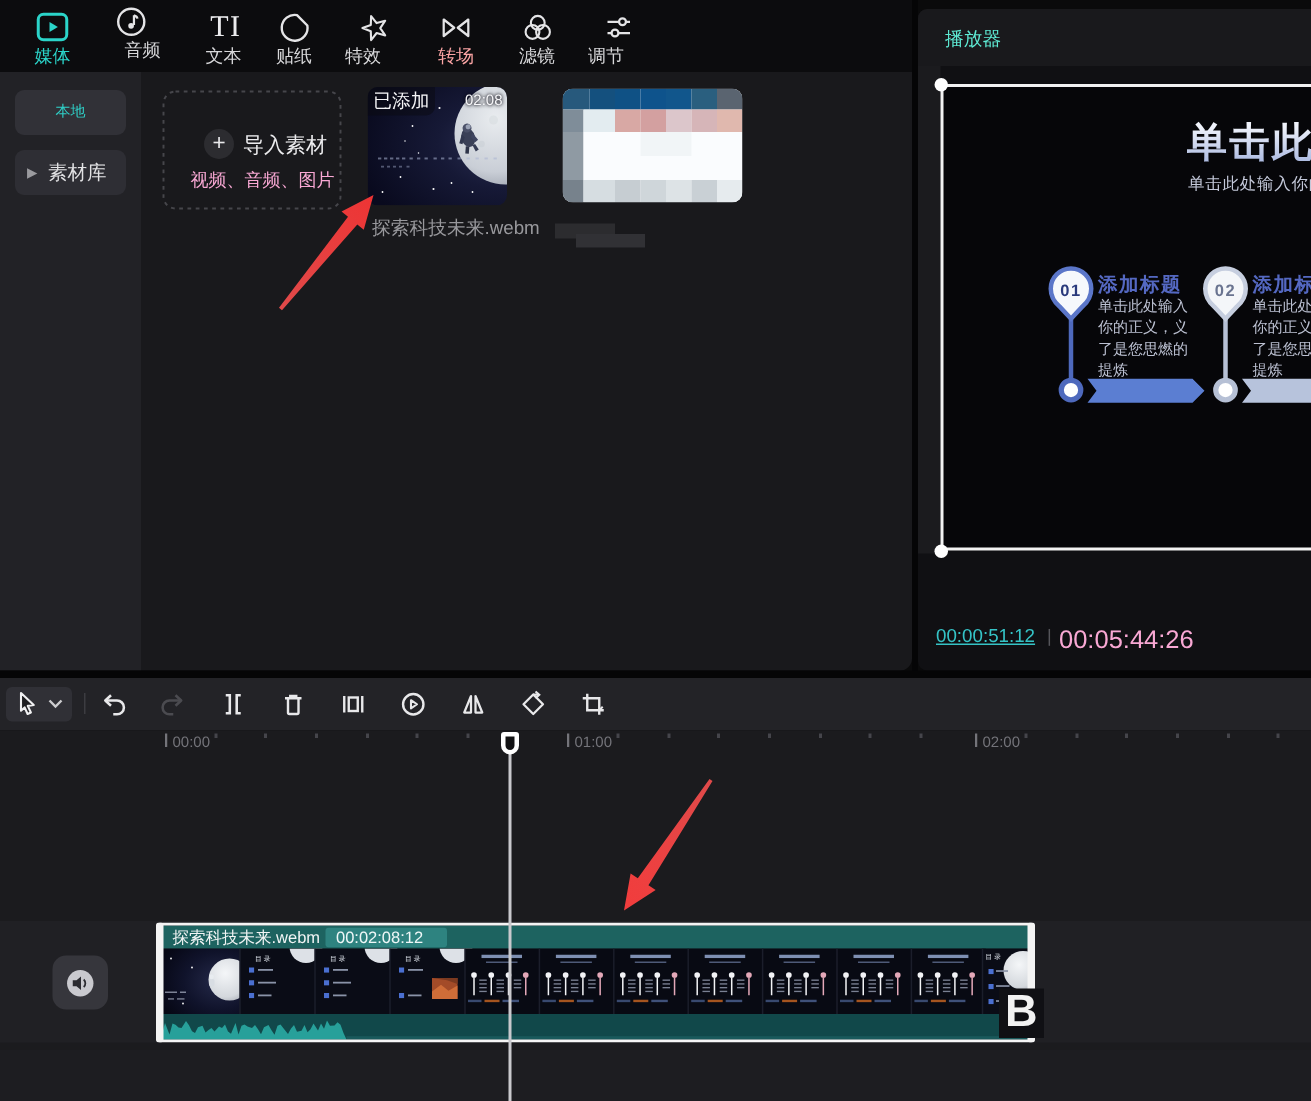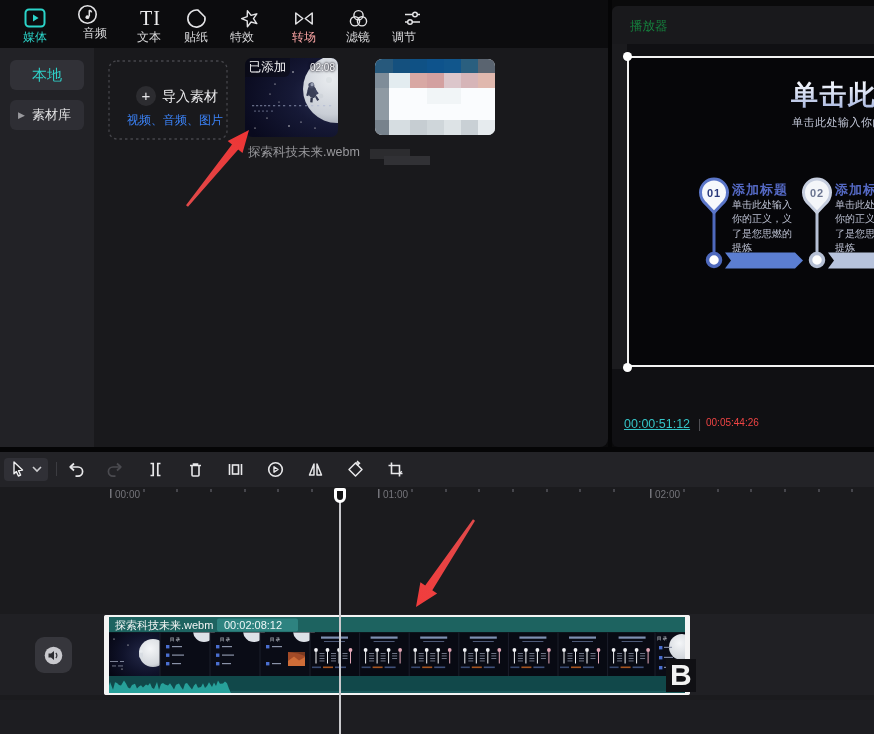--- a/index.html
+++ b/index.html
@@ -74,35 +74,35 @@
           <path d="M3 6.5 H18" stroke="#e4e4e6" stroke-width="1.5"></path>
           <circle cx="13" cy="6.5" r="2.3" fill="#0c0c0e" stroke="#e4e4e6" stroke-width="1.5"></circle>
           <path d="M3 14 H18" stroke="#e4e4e6" stroke-width="1.5"></path>
           <circle cx="8" cy="14" r="2.3" fill="#0c0c0e" stroke="#e4e4e6" stroke-width="1.5"></circle>
         </svg>
       <div style="color:#d8d8da;font-size:12px;">调节</div>
     </div>
   </div>
 
   <div class="abs" style="left:0;top:48px;width:94px;height:399px;background:#222226;"></div>
-  <div class="abs" style="left:10px;top:60px;width:74px;height:30px;background:#313137;border-radius:6px;color:#2fd0c8;font-size:15px;line-height:30px;text-align:center;">本地</div>
+  <div class="abs" style="left:10px;top:60px;width:74px;height:30px;background:#313137;border-radius:6px;color:#2fd0c8;font-size:10px;line-height:30px;text-align:center;">本地</div>
   <div class="abs" style="left:10px;top:100px;width:74px;height:30px;background:#2e2e34;border-radius:6px;color:#e2e2e4;font-size:13px;line-height:30px;">
     <span style="position:absolute;left:8px;top:0;color:#9a9a9e;font-size:9px;">▶</span>
     <span style="position:absolute;left:22px;top:0;">素材库</span>
   </div>
 
   <div class="abs" style="left:94px;top:48px;width:514px;height:399px;background:#19191c;border-radius:0 0 8px 0;"></div>
   <div id="mediamain" class="abs" style="left:94px;top:48px;width:514px;height:399px;">
 
     <svg class="abs" style="left:14px;top:12px;" width="120" height="80" viewBox="0 0 120 80">
         <rect x="1" y="1" width="118" height="78" rx="8" fill="none" stroke="#46464b" stroke-width="1.3" stroke-dasharray="2.5 3"></rect>
       </svg>
     <div class="abs" style="left:42px;top:38px;width:20px;height:20px;background:#2c2c30;border-radius:50%;color:#e8e8ea;font-size:15px;line-height:19px;text-align:center;">+</div>
     <div class="abs" style="left:68px;top:40px;color:#ececee;font-size:14px;">导入素材</div>
-    <div class="abs" style="left:33px;top:64px;color:#3b82f6;font-size:12px;">视频、音频、图片</div>
+    <div class="abs" style="left:33px;top:64px;color:#f9a8d4;font-size:12px;">视频、音频、图片</div>
 
     <div class="abs" style="left:151px;top:10px;width:93px;height:79px;border-radius:7px;overflow:hidden;">
       <svg width="117" height="79" viewBox="0 0 117 79">
         <defs>
           <radialGradient id="spbg" cx="78%" cy="48%" r="85%">
             <stop offset="0%" stop-color="#2b3054"></stop>
               <stop offset="45%" stop-color="#161936"></stop>
               <stop offset="100%" stop-color="#090a1e"></stop>
           </radialGradient>
           <radialGradient id="moon1" cx="40%" cy="35%" r="75%">
@@ -213,21 +213,21 @@
     </svg>
   </div>
 
   <div class="abs" style="left:608px;top:0;width:4px;height:452px;background:#050506;"></div>
 
   <div class="abs" style="left:612px;top:6px;width:262px;height:441px;background:#101013;border-radius:6px 0 0 6px;"></div>
   <div id="player" class="abs" style="left:612px;top:6px;width:262px;height:441px;overflow:hidden;">
 
     <div class="abs" style="left:0;top:0;width:262px;height:38px;background:#19191c;border-radius:6px 0 0 0;"></div>
     <div class="abs" style="left:0;top:38px;width:15px;height:325px;background:#1b1b1e;"></div>
-    <div class="abs" style="left:18px;top:12px;color:#15803d;font-size:12.5px;">播放器</div>
+    <div class="abs" style="left:18px;top:12px;color:#5eead4;font-size:12.5px;">播放器</div>
 
     <div class="abs" style="left:15px;top:50px;width:247px;height:311px;background:#060609;border-left:2px solid #f2f2f2;border-top:2px solid #f2f2f2;border-bottom:2px solid #f2f2f2;overflow:hidden;">
 
       <div class="abs" style="left:162px;top:19px;width:200px;font-size:27px;font-weight:bold;letter-spacing:1.5px;background:linear-gradient(180deg,#f0f3fb 20%,#aebce2 85%);-webkit-background-clip:text;background-clip:text;color:transparent;white-space:nowrap;">单击此处输入</div>
       <div class="abs" style="left:163px;top:57px;color:#c3c8d9;font-size:11px;letter-spacing:.5px;white-space:nowrap;">单击此处输入你的文本</div>
 
       <svg class="abs" style="left:68px;top:118px;" width="120" height="160" viewBox="0 0 120 160">
         <path d="M17 29 L17 77" stroke="#4e69bd" stroke-width="3"></path>
         <path d="M17 3 a 13.5 13.5 0 0 1 13.5 13.5 q 0 7 -6 12 l -7.5 8 l -7.5 -8 q -6 -5 -6 -12 A 13.5 13.5 0 0 1 17 3 Z" fill="#f6f8fc" stroke="#5b76c9" stroke-width="3"></path>
         <text x="17" y="21" fill="#2a3a7c" font-size="11" font-weight="bold" text-anchor="middle" letter-spacing="1">01</text>
@@ -246,21 +246,21 @@
       </svg>
       <div class="abs" style="left:206px;top:123px;color:#5468c2;font-size:13px;font-weight:bold;letter-spacing:1px;white-space:nowrap;">添加标题</div>
       <div class="abs" style="left:206px;top:140px;color:#bcc1d2;font-size:10px;line-height:14.3px;width:63px;">单击此处输入你的正义，义了是您思燃的提炼</div>
     </div>
 
     <div class="abs" style="left:11px;top:46px;width:9px;height:9px;background:#ffffff;border-radius:50%;"></div>
     <div class="abs" style="left:11px;top:357px;width:9px;height:9px;background:#ffffff;border-radius:50%;"></div>
 
     <div class="abs" style="left:12px;top:411px;color:#35c3c6;font-size:12.5px;text-decoration:underline;">00:00:51:12</div>
     <div class="abs" style="left:86px;top:411px;color:#55555a;font-size:12px;">|</div>
-    <div class="abs" style="left:94px;top:411px;color:#ef4444;font-size:10px;">00:05:44:26</div>
+    <div class="abs" style="left:94px;top:411px;color:#f9a8d4;font-size:17px;">00:05:44:26</div>
   </div>
 
   <div class="abs" style="left:0;top:447px;width:874px;height:5px;background:#050506;"></div>
   <div class="abs" style="left:0;top:452px;width:874px;height:35px;background:#232327;"></div>
   <div id="toolbar" class="abs" style="left:0;top:452px;width:874px;height:35px;">
 
     <div class="abs" style="left:4px;top:6px;width:44px;height:23px;background:#303036;border-radius:4px;"></div>
     <svg class="abs" style="left:9px;top:8px;" width="18" height="18" viewBox="0 0 18 18">
         <path d="M5 2 L13.5 10 L9.5 10.6 L11.6 15 L9.4 16 L7.4 11.6 L5 13.8 Z" fill="#1f1f22" stroke="#f0f0f2" stroke-width="1.4" stroke-linejoin="round"></path>
       </svg>

